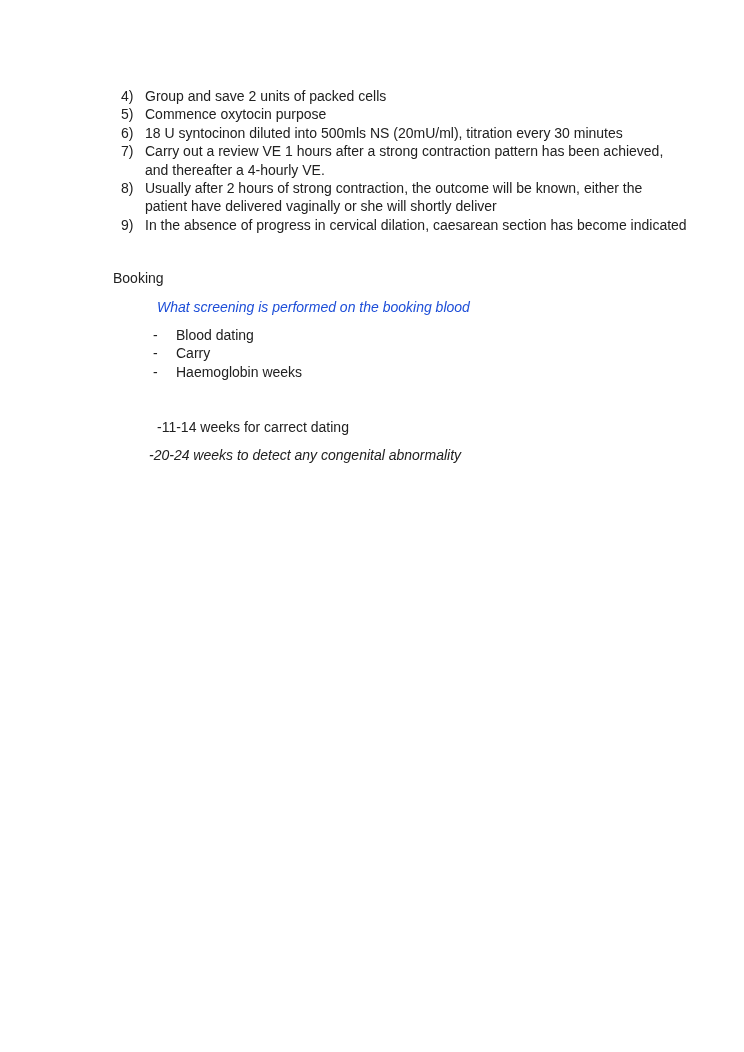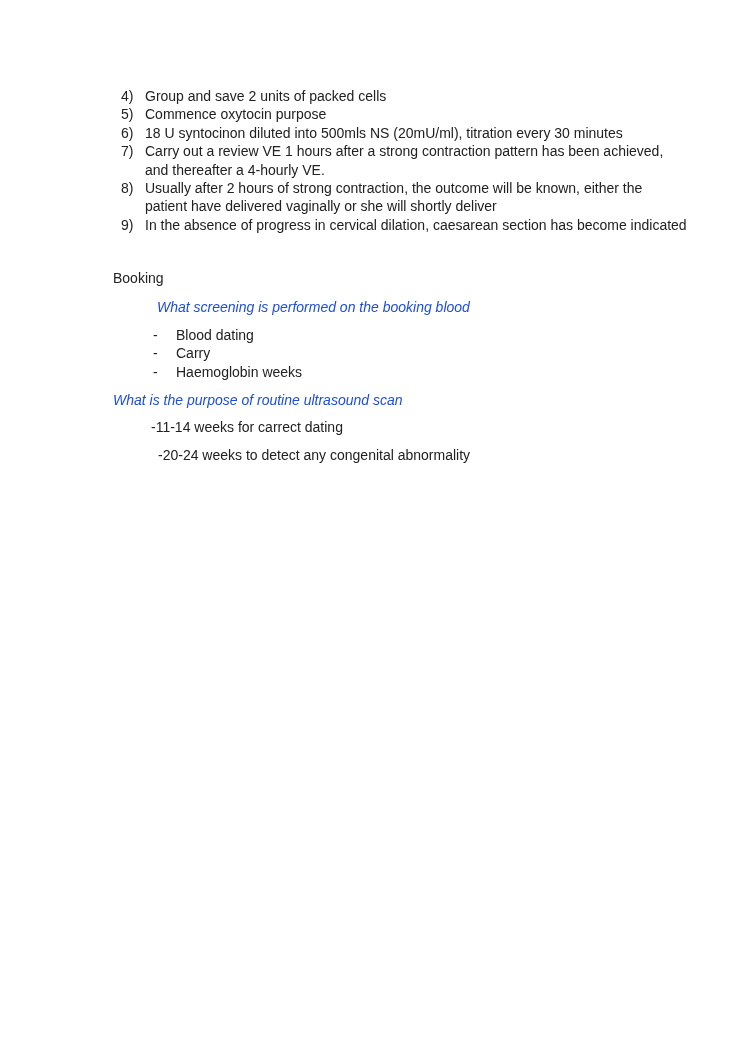--- a/index.html
+++ b/index.html
@@ -63,26 +63,27 @@
   }
   .dash-item .dash {
     flex: 0 0 23px;
   }
 
   .q-ultrasound {
     left: 113px;
     top: 391px;
   }
   .answer-1 {
-    left: 151px;
+    left: 157px;
     top: 418px;
   }
   .answer-2 {
-    left: 158px;
+    left: 149px;
     top: 446px;
+    font-style: italic;
   }
 </style>
 </head>
 <body>
 
 <div class="page">
 
   <div class="abs num-list">
     <div class="num-item">
       <span class="num">4)</span>
@@ -124,18 +125,17 @@
     <div class="dash-item">
       <span class="dash">-</span>
       <span class="txt">Carry</span>
     </div>
     <div class="dash-item">
       <span class="dash">-</span>
       <span class="txt">Haemoglobin weeks</span>
     </div>
   </div>
 
-  <div class="abs red q-ultrasound">What is the purpose of routine ultrasound scan</div>
 
   <div class="abs answer-1">-11-14 weeks for carrect dating</div>
   <div class="abs answer-2">-20-24 weeks to detect any congenital abnormality</div>
 
 </div>
 
 </body></html>

